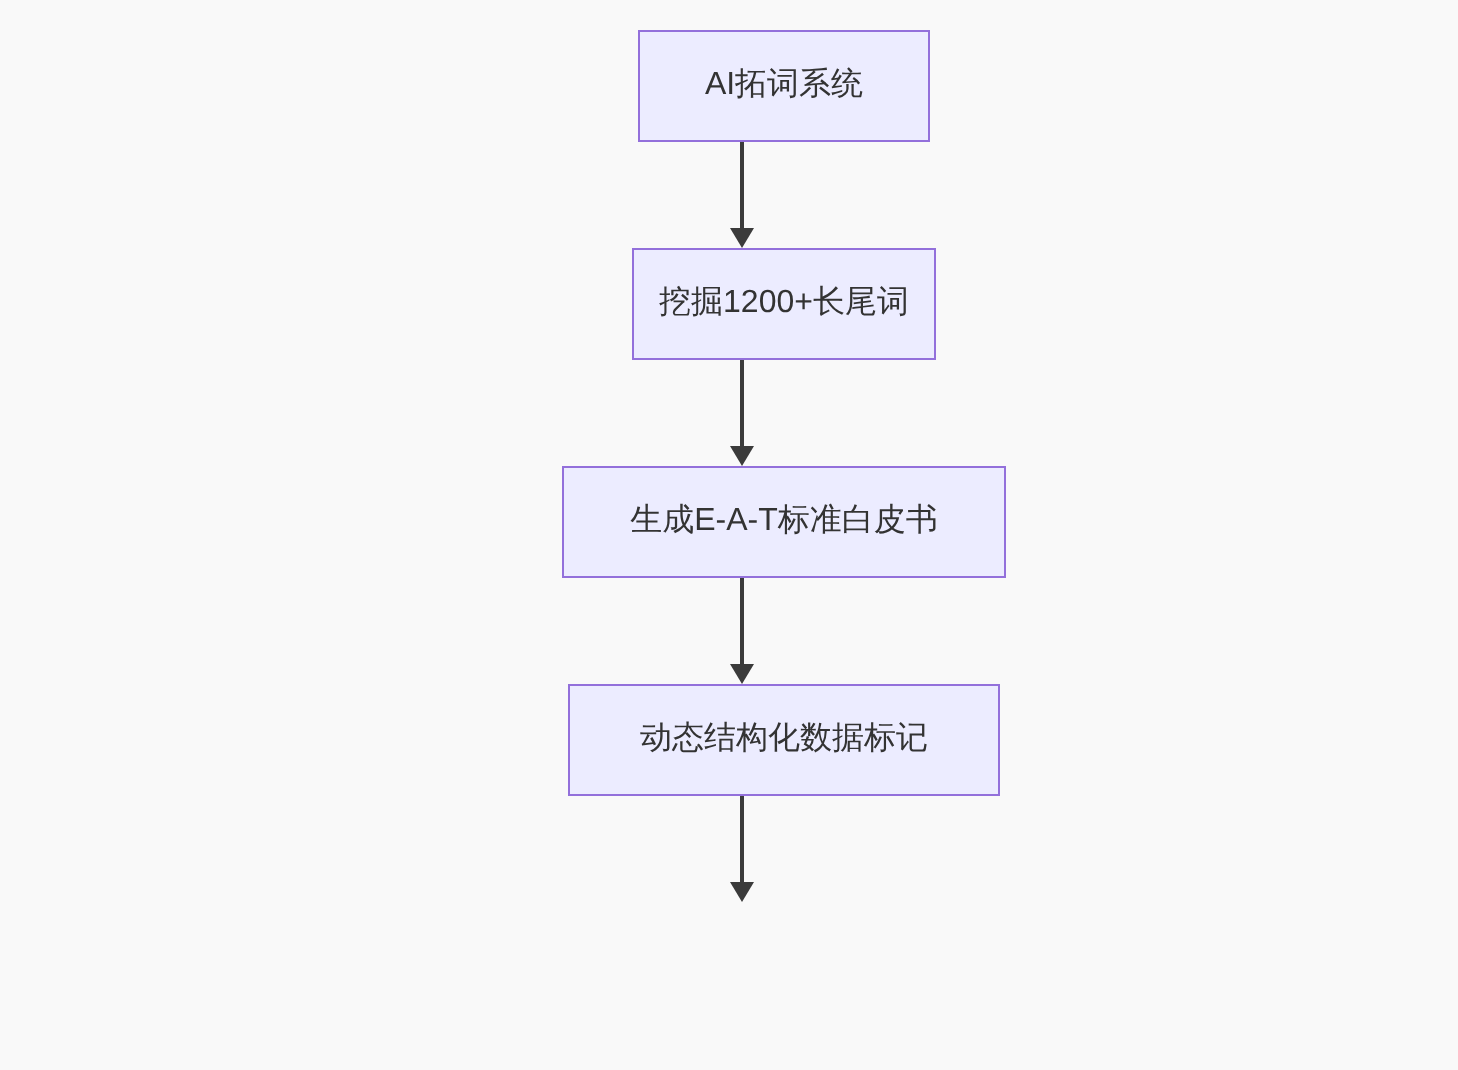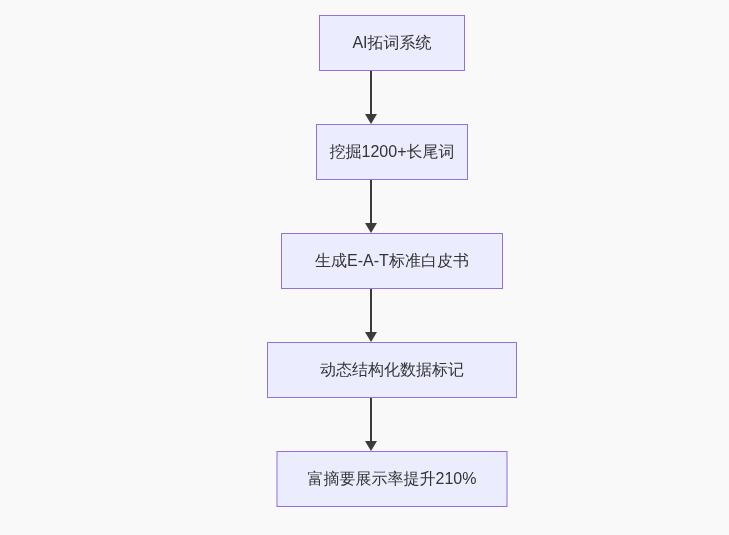--- a/index.html
+++ b/index.html
@@ -31,21 +31,21 @@
     display: flex;
     align-items: center;
     justify-content: center;
     text-align: center;
     white-space: nowrap;
     margin-left: 21px;
   }
   .n1 { top: 15px;  width: 146px; height: 56px; }
   .n2 { top: 124px; width: 152px; height: 56px; }
   .n3 { top: 233px; width: 222px; height: 56px; align-items: center; }
-  .n4 { top: 342px; width: 250px; height: 56px; }
+  .n4 { top: 342px; width: 216px; height: 56px; }
   .n5 { top: 451px; width: 231px; height: 56px; }
 
   .edge {
     position: absolute;
     left: 371px;
     transform: translateX(-50%);
     width: 12px;
     display: flex;
     flex-direction: column;
     align-items: center;
@@ -101,17 +101,14 @@
 
   <div class="node n4">
     <span>动态结构化数据标记</span>
   </div>
 
   <div class="edge e4">
     <div class="line"></div>
     <div class="head"></div>
   </div>
 
-  <div class="node n5">
-    <span>富摘要展示率提升210%</span>
-  </div>
 
 </div>
 
 </body></html>

